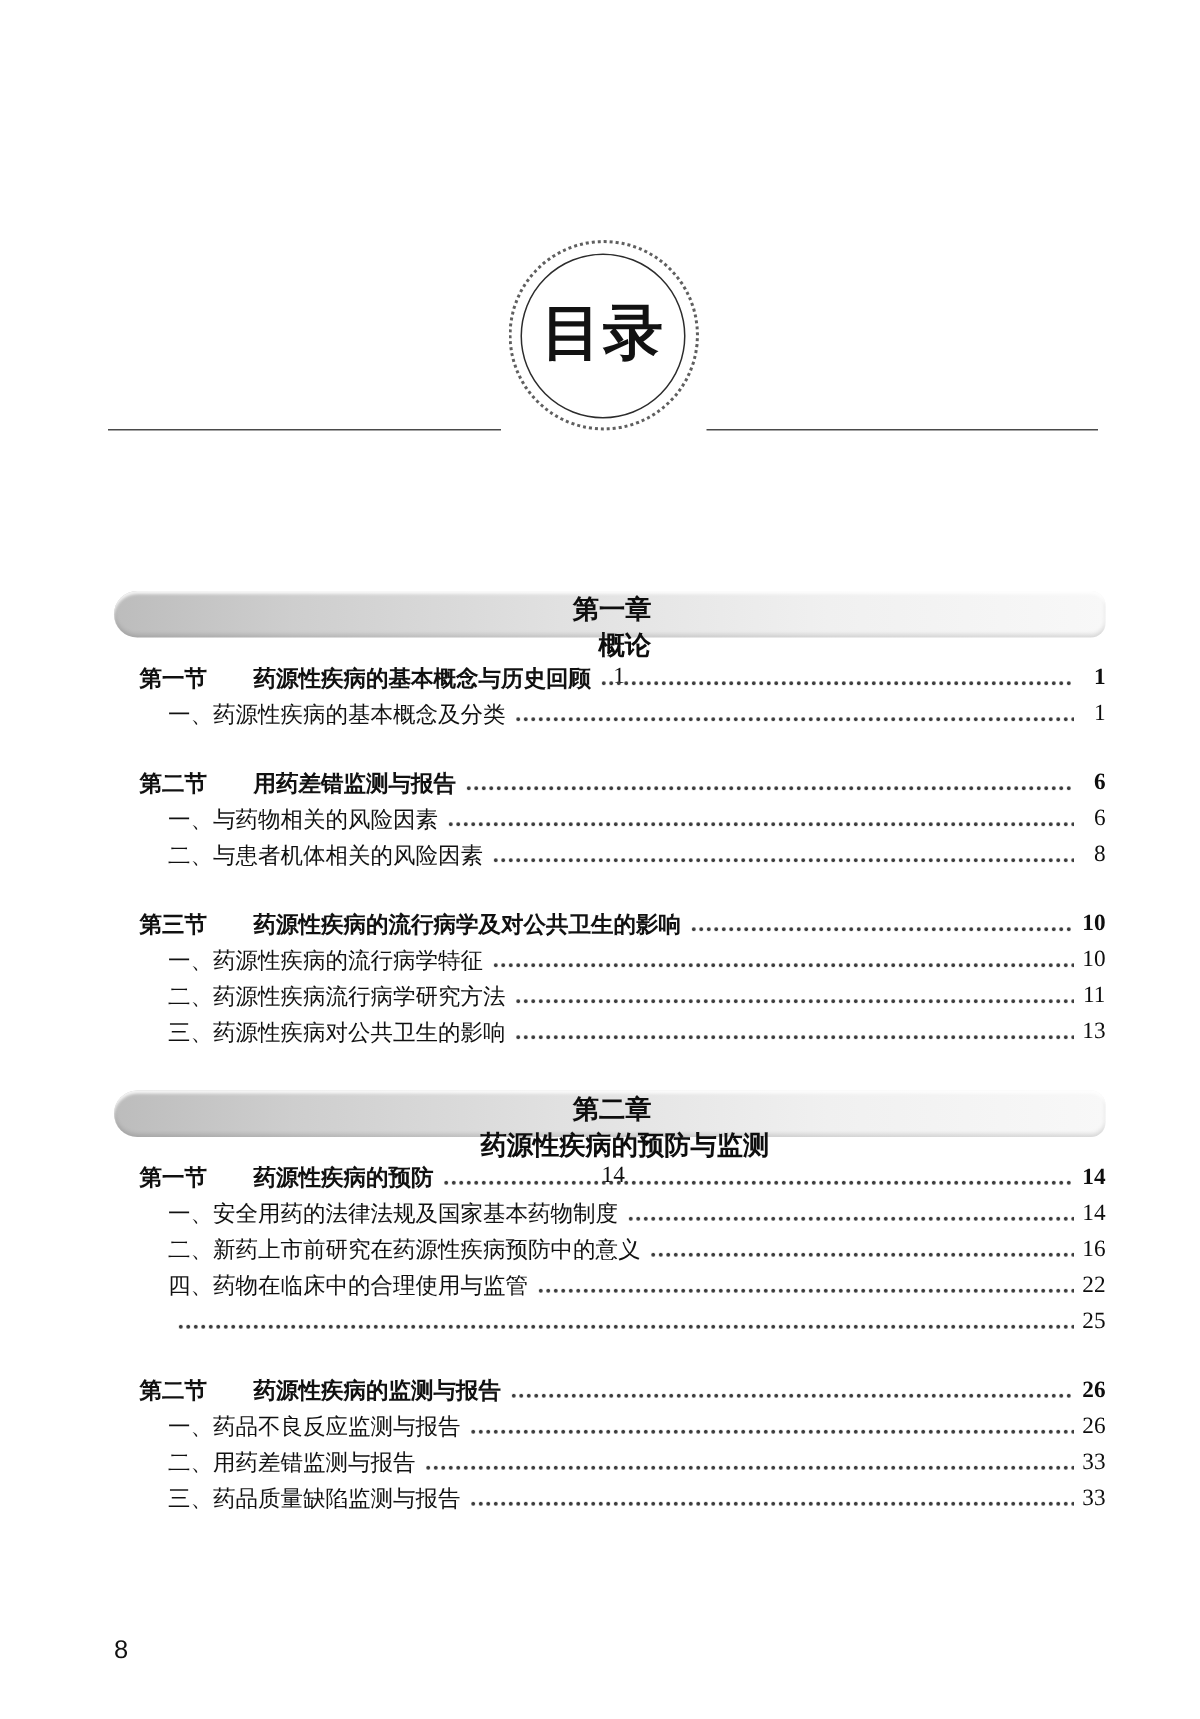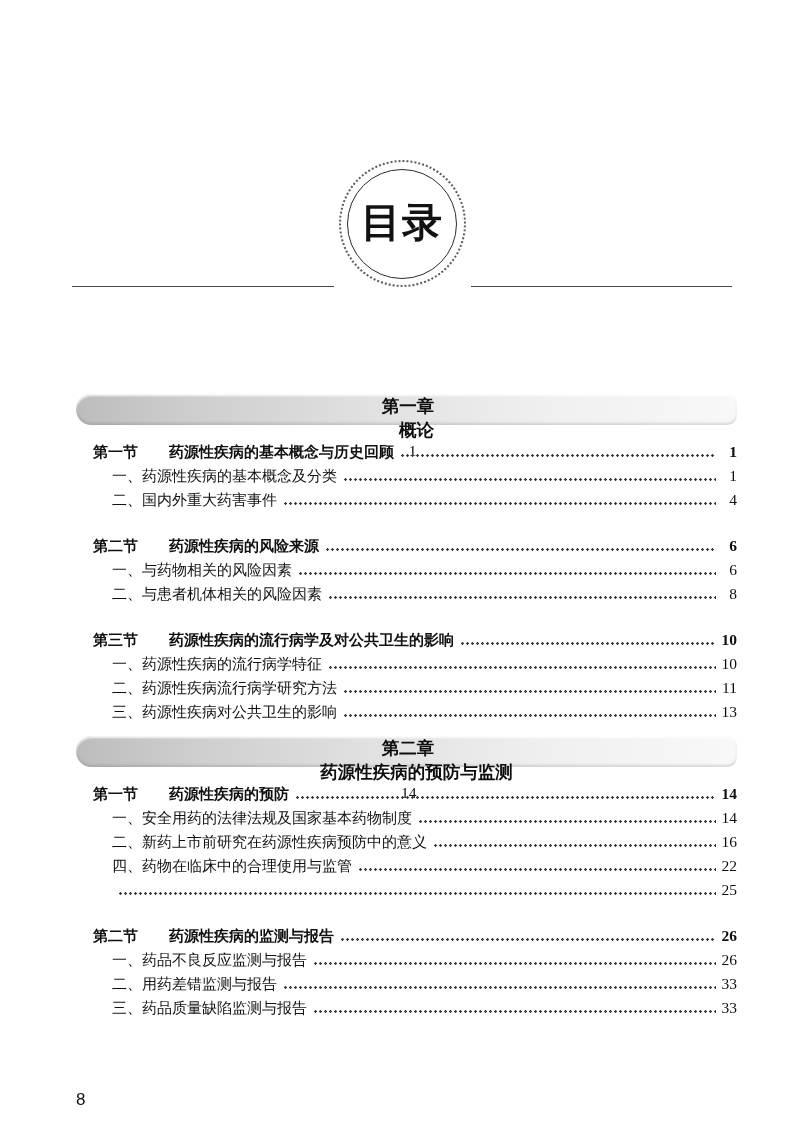--- a/index.html
+++ b/index.html
@@ -82,21 +82,21 @@
   .ch-label, .ch-title {
     font-size: 17.5px;
     font-weight: bold;
     color: #0e0e0e;
     white-space: nowrap;
   }
   .ch-title { margin-left: 17px; }
 
   .group { margin-top: 22px; }
   .chapter-bar + .group { margin-top: 15px; }
-  .group + .chapter-bar { margin-top: 12px; }
+  .group + .chapter-bar { margin-top: 27px; }
 
   .row {
     display: flex;
     align-items: center;
     height: 24px;
     font-size: 15px;
   }
   .row.section { padding-left: 21px; font-weight: bold; }
   .row.item   { padding-left: 40px; }
   .sec-label { white-space: nowrap; }
@@ -161,31 +161,26 @@
         <span class="sec-label">第一节</span>
         <span class="sec-title">药源性疾病的基本概念与历史回顾</span>
         <span class="leader"></span>
         <span class="pg">1</span>
       </div>
       <div class="row item">
         <span class="item-title">一、药源性疾病的基本概念及分类</span>
         <span class="leader"></span>
         <span class="pg">1</span>
       </div>
-      <div class="row item">
-        <span class="item-title">二、国内外重大药害事件</span>
-        <span class="leader"></span>
-        <span class="pg">4</span>
-      </div>
     </div>
 
     <div class="group">
       <div class="row section">
         <span class="sec-label">第二节</span>
-        <span class="sec-title">药源性疾病的风险来源</span>
+        <span class="sec-title">用药差错监测与报告</span>
         <span class="leader"></span>
         <span class="pg">6</span>
       </div>
       <div class="row item">
         <span class="item-title">一、与药物相关的风险因素</span>
         <span class="leader"></span>
         <span class="pg">6</span>
       </div>
       <div class="row item">
         <span class="item-title">二、与患者机体相关的风险因素</span>

